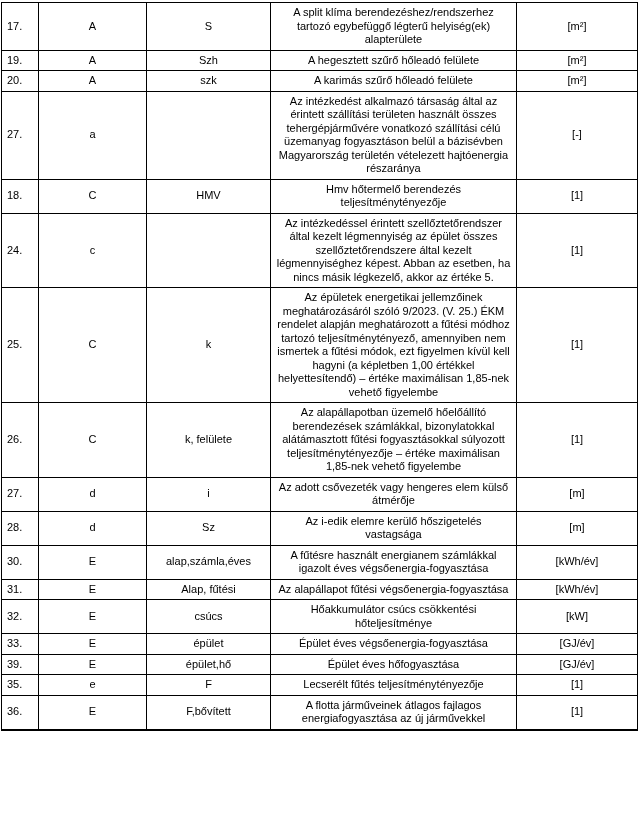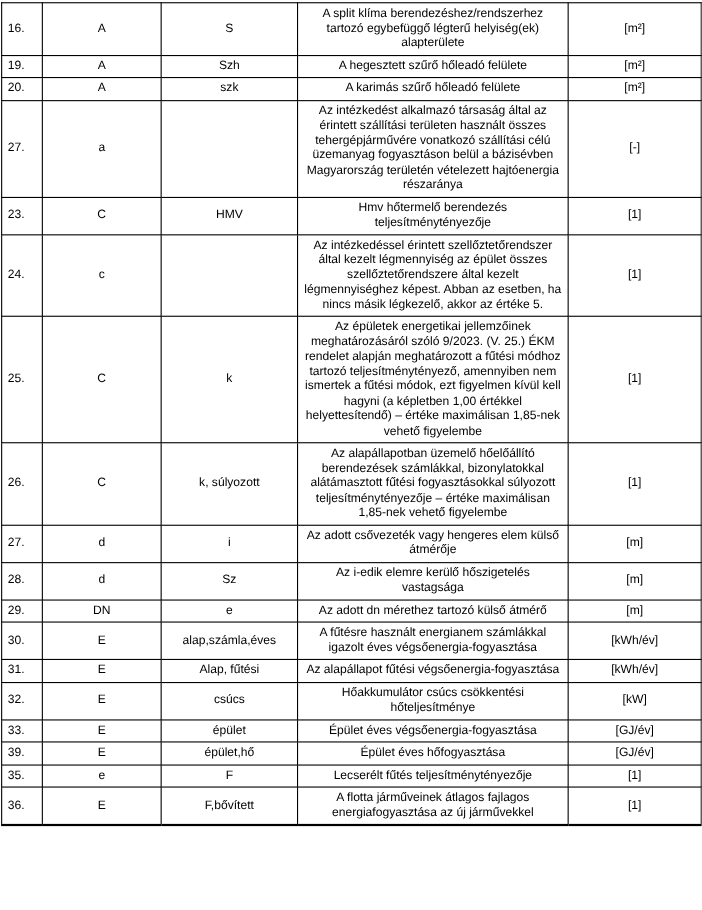--- a/index.html
+++ b/index.html
@@ -57,21 +57,21 @@
   <table class="symbols">
     <colgroup>
       <col style="width:37px">
       <col style="width:108px">
       <col style="width:124px">
       <col style="width:246px">
       <col style="width:121px">
     </colgroup>
     <tbody id="table-body">
         <tr>
-    <td class="c-num">16.</td>
+    <td class="c-num">17.</td>
     <td class="c-sym">A</td>
     <td class="c-sub">S</td>
     <td class="c-desc">A split klíma berendezéshez/rendszerhez tartozó egybefüggő légterű helyiség(ek) alapterülete</td>
     <td class="c-unit">[m²]</td>
   </tr>
         <tr>
     <td class="c-num">19.</td>
     <td class="c-sym">A</td>
     <td class="c-sub">Szh</td>
     <td class="c-desc">A hegesztett szűrő hőleadó felülete</td>
@@ -85,21 +85,21 @@
     <td class="c-unit">[m²]</td>
   </tr>
         <tr>
     <td class="c-num">27.</td>
     <td class="c-sym">a</td>
     <td class="c-sub"></td>
     <td class="c-desc">Az intézkedést alkalmazó társaság által az érintett szállítási területen használt összes tehergépjárművére vonatkozó szállítási célú üzemanyag fogyasztáson belül a bázisévben Magyarország területén vételezett hajtóenergia részaránya</td>
     <td class="c-unit">[-]</td>
   </tr>
         <tr>
-    <td class="c-num">23.</td>
+    <td class="c-num">18.</td>
     <td class="c-sym">C</td>
     <td class="c-sub">HMV</td>
     <td class="c-desc">Hmv hőtermelő berendezés teljesítménytényezője</td>
     <td class="c-unit">[1]</td>
   </tr>
         <tr>
     <td class="c-num">24.</td>
     <td class="c-sym">c</td>
     <td class="c-sub"></td>
     <td class="c-desc">Az intézkedéssel érintett szellőztetőrendszer által kezelt légmennyiség az épület összes szellőztetőrendszere által kezelt légmennyiséghez képest. Abban az esetben, ha nincs másik légkezelő, akkor az értéke 5.</td>
@@ -108,43 +108,36 @@
         <tr>
     <td class="c-num italic">25.</td>
     <td class="c-sym italic">C</td>
     <td class="c-sub">k</td>
     <td class="c-desc">Az épületek energetikai jellemzőinek meghatározásáról szóló 9/2023. (V. 25.) ÉKM rendelet alapján meghatározott a fűtési módhoz tartozó teljesítménytényező, amennyiben nem ismertek a fűtési módok, ezt figyelmen kívül kell hagyni (a képletben 1,00 értékkel helyettesítendő) – értéke maximálisan 1,85-nek vehető figyelembe</td>
     <td class="c-unit">[1]</td>
   </tr>
         <tr>
     <td class="c-num italic">26.</td>
     <td class="c-sym">C</td>
-    <td class="c-sub">k, súlyozott</td>
+    <td class="c-sub">k, felülete</td>
     <td class="c-desc">Az alapállapotban üzemelő hőelőállító berendezések számlákkal, bizonylatokkal alátámasztott fűtési fogyasztásokkal súlyozott teljesítménytényezője – értéke maximálisan 1,85-nek vehető figyelembe</td>
     <td class="c-unit">[1]</td>
   </tr>
         <tr>
     <td class="c-num">27.</td>
     <td class="c-sym">d</td>
     <td class="c-sub">i</td>
     <td class="c-desc">Az adott csővezeték vagy hengeres elem külső átmérője</td>
     <td class="c-unit">[m]</td>
   </tr>
         <tr>
     <td class="c-num">28.</td>
     <td class="c-sym">d</td>
     <td class="c-sub">Sz</td>
     <td class="c-desc">Az i-edik elemre kerülő hőszigetelés vastagsága</td>
-    <td class="c-unit">[m]</td>
-  </tr>
-        <tr>
-    <td class="c-num">29.</td>
-    <td class="c-sym">DN</td>
-    <td class="c-sub">e</td>
-    <td class="c-desc">Az adott dn mérethez tartozó külső átmérő</td>
     <td class="c-unit">[m]</td>
   </tr>
         <tr>
     <td class="c-num">30.</td>
     <td class="c-sym">E</td>
     <td class="c-sub">alap,számla,éves</td>
     <td class="c-desc">A fűtésre használt energianem számlákkal igazolt éves végsőenergia-fogyasztása</td>
     <td class="c-unit">[kWh/év]</td>
   </tr>
         <tr>

